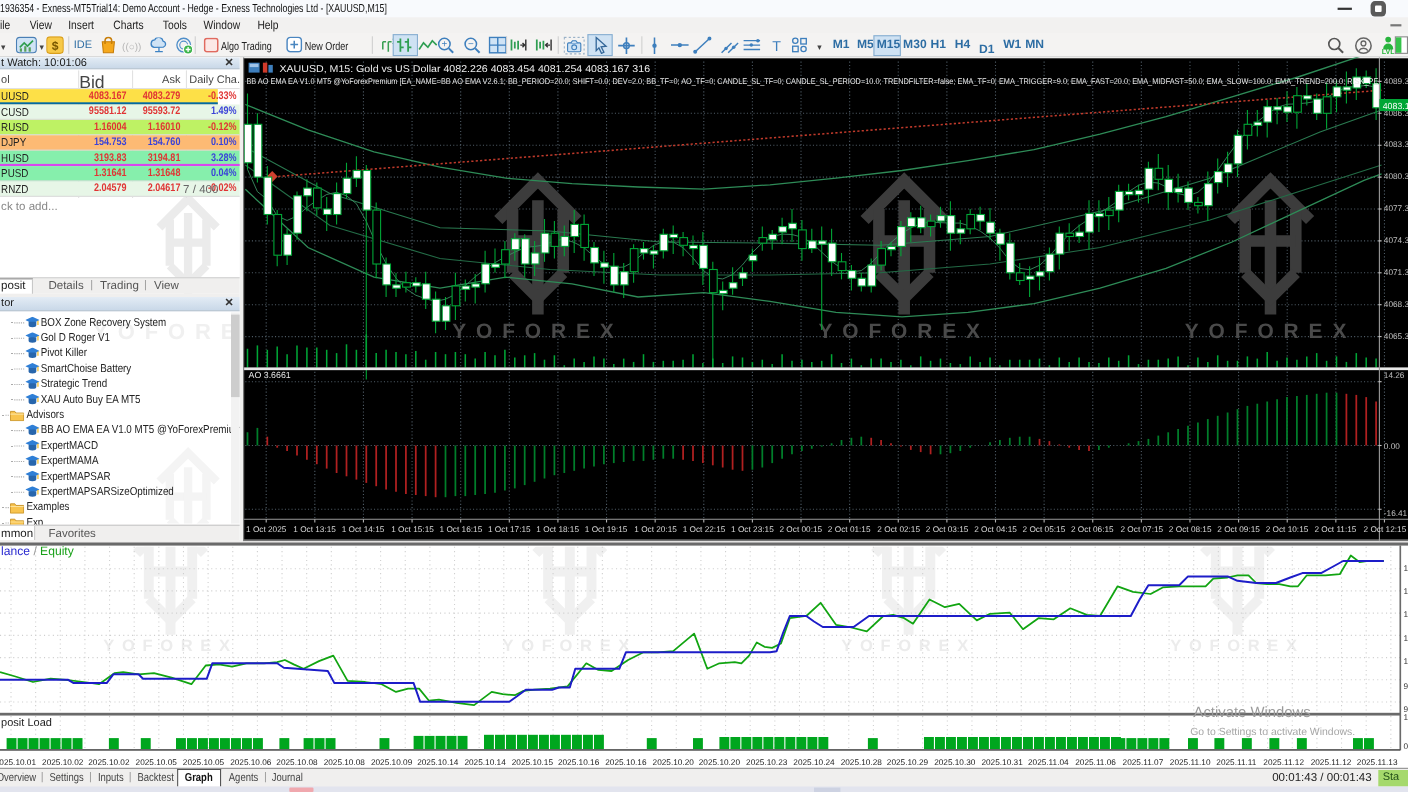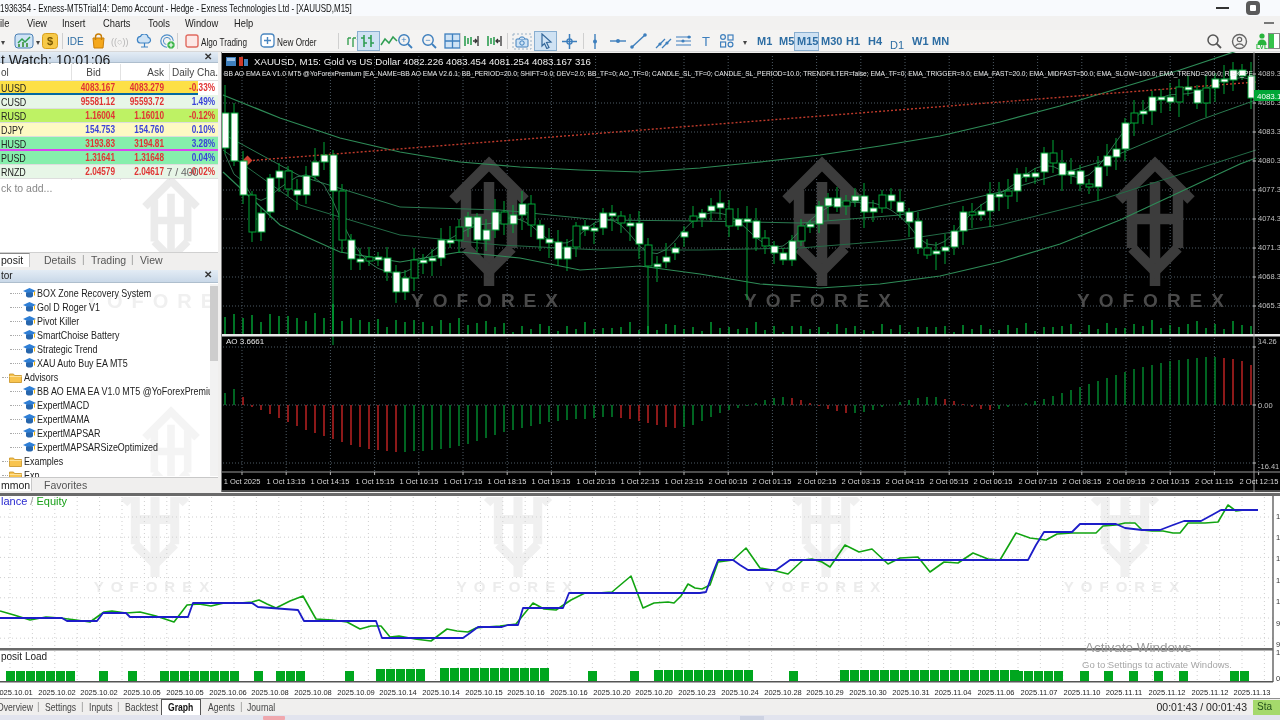--- a/index.html
+++ b/index.html
@@ -146,21 +146,21 @@
 <circle cx="11.5" cy="11.5" r="2.4" fill="none" stroke="#3e7fbd" stroke-width="1.2"></circle>
     </svg>
     <div class="abs" style="left:743px;top:8px;font-size:8px;color:#444">▾</div>
     <div class="abs" style="left:757px;top:5px;font-size:11px;font-weight:bold;color:#2d6da3">M1</div>
     <div class="abs" style="left:779px;top:5px;font-size:11px;font-weight:bold;color:#2d6da3">M5</div>
     <div class="abs" style="left:794px;top:2px;width:25px;height:19px;background:#cfe2f3;border:1px solid #88aed0"></div>
     <div class="abs" style="left:797px;top:5px;font-size:11px;font-weight:bold;color:#2d6da3">M15</div>
     <div class="abs" style="left:821px;top:5px;font-size:11px;font-weight:bold;color:#2d6da3">M30</div>
     <div class="abs" style="left:846px;top:5px;font-size:11px;font-weight:bold;color:#2d6da3">H1</div>
     <div class="abs" style="left:868px;top:5px;font-size:11px;font-weight:bold;color:#2d6da3">H4</div>
-    <div class="abs" style="left:890px;top:9px;font-size:11px;font-weight:normal;color:#2d6da3">D1</div>
+    <div class="abs" style="left:890px;top:9px;font-size:11px;font-weight:bold;color:#2d6da3">D1</div>
     <div class="abs" style="left:912px;top:5px;font-size:11px;font-weight:bold;color:#2d6da3">W1</div>
     <div class="abs" style="left:932px;top:5px;font-size:11px;font-weight:bold;color:#2d6da3">MN</div>
     <svg class="abs" style="left:1206px;top:3px" width="17" height="17" viewBox="0 0 17 17">
 <circle cx="7" cy="7" r="5" fill="none" stroke="#555" stroke-width="1.5"></circle>
       <path d="M10.6,10.6 L15,15" stroke="#555" stroke-width="1.8"></path>
     </svg>
     <svg class="abs" style="left:1231px;top:3px" width="17" height="17" viewBox="0 0 17 17">
 <circle cx="8.5" cy="8.5" r="7" fill="none" stroke="#666" stroke-width="1.4"></circle>
 <circle cx="8.5" cy="6.5" r="2.2" fill="none" stroke="#666" stroke-width="1.2"></circle>
 <path d="M4.5,13 a4.5,4 0 0 1 8,0" fill="none" stroke="#666" stroke-width="1.2"></path>
@@ -168,37 +168,37 @@
     <svg class="abs" style="left:1255px;top:2px" width="14" height="18" viewBox="0 0 14 18">
 <circle cx="7" cy="4" r="2.6" fill="#28b43c"></circle>
       <path d="M2.5,12 a4.5,4.5 0 0 1 9,0 v1 h-9 z" fill="#28b43c"></path>
 <text x="7" y="17" font-size="6.5" font-weight="bold" fill="#28b43c" text-anchor="middle">LVL</text>
     </svg>
     <div class="abs" style="left:1268px;top:3px;width:12px;height:16px;background:#fff;border:1px solid #888"></div>
     <div class="abs" style="left:1269px;top:4px;width:5px;height:14px;background:#35c24a"></div>
   </div>
 <div class="abs" style="left:0;top:52px;width:218px;height:439px;background:#fff;overflow:hidden">
     <div class="abs" style="left:0;top:0;width:218px;height:11px;background:linear-gradient(#e3ecf5,#c9d8e8);border-bottom:1px solid #aebecd">
-<div class="abs" style="left:1px;top:0px;font-size:14px;color:#1a1a1a">t Watch: 10:01:06</div>
+<div class="abs" style="left:1px;top:0px;font-size:10px;color:#1a1a1a">t Watch: 10:01:06</div>
 <div class="abs" style="left:204px;top:-1px;font-size:10px;font-weight:bold;color:#333">✕</div>
     </div>
     <svg class="abs" style="left:0;top:0" width="218" height="439" viewBox="0 0 218 439">
       <g transform="translate(134.8,120.0) scale(0.724)" opacity="1.0">
 <g stroke="#ebebeb" stroke-width="10.5" fill="none">
 <path d="M14,48 L50,12 L86,48"></path>
 <path d="M27,38 V96 M73,38 V96"></path>
 <path d="M27,67 H73"></path>
 <path d="M50,30 V134"></path>
 <path d="M27,96 L50,119 L73,96"></path>
 </g>
       </g>
     </svg>
     <div class="abs" style="left:0;top:12px;width:218px;height:17px;background:#fff;border-bottom:1px solid #e0e0e0">
 <div class="abs" style="left:1px;top:3px;font-size:10px;color:#444">ol</div>
-<div class="abs" style="left:72px;top:3px;width:43px;text-align:center;font-size:10px;color:#444">Bid</div>
+<div class="abs" style="left:72px;top:3px;width:43px;text-align:left;font-size:16px;color:#444">Bid</div>
 <div class="abs" style="left:121px;top:3px;width:43px;text-align:right;font-size:10px;color:#444">Ask</div>
 <div class="abs" style="left:172px;top:3px;font-size:10px;color:#444;white-space:nowrap">Daily Cha...</div>
     </div>
     <div class="abs" style="left:71px;top:12px;width:1px;height:116px;background:#e2e2e2"></div>
     <div class="abs" style="left:120px;top:12px;width:1px;height:116px;background:#e2e2e2"></div>
     <div class="abs" style="left:169px;top:12px;width:1px;height:116px;background:#e2e2e2"></div>
     <div class="abs" style="left:0;top:29px;width:198px;height:14px;background:#fde047;border-bottom:2px solid #0369a1">
 <div class="abs" style="left:1px;top:1px;font-size:10.5px;color:#222;transform:scaleX(0.85);transform-origin:0 50%">UUSD</div>
 <div class="abs" style="left:50px;top:1px;width:65px;text-align:right;font-size:10px;font-weight:bold;color:#e03434;transform:scaleX(0.82);transform-origin:100% 50%">4083.167</div>
 <div class="abs" style="left:99px;top:1px;width:65px;text-align:right;font-size:10px;font-weight:bold;color:#e03434;transform:scaleX(0.82);transform-origin:100% 50%">4083.279</div>
@@ -209,21 +209,21 @@
 <div class="abs" style="left:50px;top:1px;width:65px;text-align:right;font-size:10px;font-weight:bold;color:#e03434;transform:scaleX(0.82);transform-origin:100% 50%">95581.12</div>
 <div class="abs" style="left:99px;top:1px;width:65px;text-align:right;font-size:10px;font-weight:bold;color:#e03434;transform:scaleX(0.82);transform-origin:100% 50%">95593.72</div>
 <div class="abs" style="left:150px;top:1px;width:65px;text-align:right;font-size:10px;font-weight:bold;color:#3b43d8;transform:scaleX(0.82);transform-origin:100% 50%">1.49%</div>
     </div>
     <div class="abs" style="left:0;top:57px;width:218px;height:14px;background:#bef264;border-bottom:1px solid #ddd">
 <div class="abs" style="left:1px;top:1px;font-size:10.5px;color:#222;transform:scaleX(0.85);transform-origin:0 50%">RUSD</div>
 <div class="abs" style="left:50px;top:1px;width:65px;text-align:right;font-size:10px;font-weight:bold;color:#e03434;transform:scaleX(0.82);transform-origin:100% 50%">1.16004</div>
 <div class="abs" style="left:99px;top:1px;width:65px;text-align:right;font-size:10px;font-weight:bold;color:#e03434;transform:scaleX(0.82);transform-origin:100% 50%">1.16010</div>
 <div class="abs" style="left:150px;top:1px;width:65px;text-align:right;font-size:10px;font-weight:bold;color:#e03434;transform:scaleX(0.82);transform-origin:100% 50%">-0.12%</div>
     </div>
-    <div class="abs" style="left:0;top:71px;width:218px;height:14px;background:#fef9c3;border-bottom:1px solid #ddd">
+    <div class="abs" style="left:0;top:71px;width:218px;height:14px;background:#fdba74;border-bottom:1px solid #ddd">
 <div class="abs" style="left:1px;top:1px;font-size:10.5px;color:#222;transform:scaleX(0.85);transform-origin:0 50%">DJPY</div>
 <div class="abs" style="left:50px;top:1px;width:65px;text-align:right;font-size:10px;font-weight:bold;color:#3b43d8;transform:scaleX(0.82);transform-origin:100% 50%">154.753</div>
 <div class="abs" style="left:99px;top:1px;width:65px;text-align:right;font-size:10px;font-weight:bold;color:#3b43d8;transform:scaleX(0.82);transform-origin:100% 50%">154.760</div>
 <div class="abs" style="left:150px;top:1px;width:65px;text-align:right;font-size:10px;font-weight:bold;color:#3b43d8;transform:scaleX(0.82);transform-origin:100% 50%">0.10%</div>
     </div>
     <div class="abs" style="left:0;top:85px;width:218px;height:14px;background:#86efac;border-bottom:2px solid #d946ef">
 <div class="abs" style="left:1px;top:1px;font-size:10.5px;color:#222;transform:scaleX(0.85);transform-origin:0 50%">HUSD</div>
 <div class="abs" style="left:50px;top:1px;width:65px;text-align:right;font-size:10px;font-weight:bold;color:#e03434;transform:scaleX(0.82);transform-origin:100% 50%">3193.83</div>
 <div class="abs" style="left:99px;top:1px;width:65px;text-align:right;font-size:10px;font-weight:bold;color:#e03434;transform:scaleX(0.82);transform-origin:100% 50%">3194.81</div>
 <div class="abs" style="left:150px;top:1px;width:65px;text-align:right;font-size:10px;font-weight:bold;color:#3b43d8;transform:scaleX(0.82);transform-origin:100% 50%">3.28%</div>

